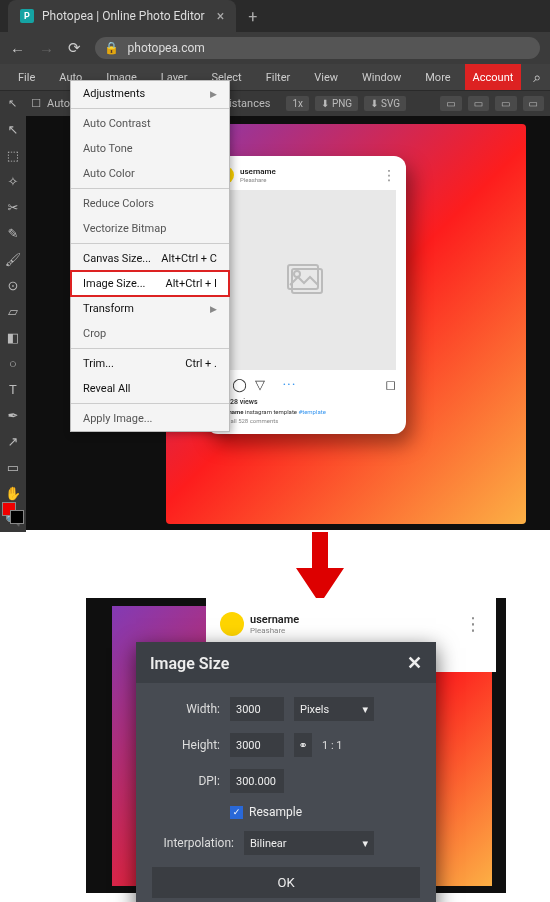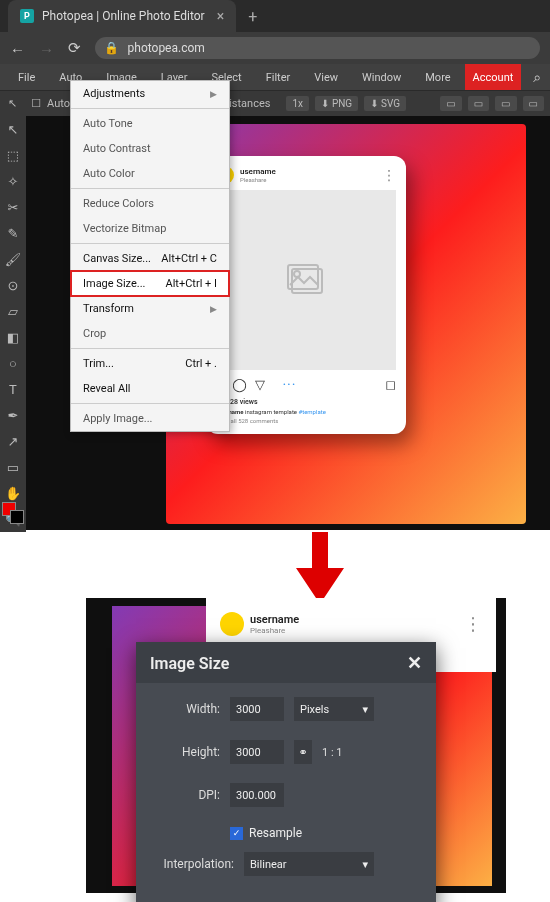--- a/index.html
+++ b/index.html
@@ -58,21 +58,21 @@
 .grad2{position:absolute;left:26px;top:8px;width:380px;height:280px;background:linear-gradient(135deg,#833ab4 0%,#fd1d1d 60%,#fcb045 100%)}
 .insta2{position:absolute;left:120px;top:0;width:290px;background:#fff;padding:14px 14px 30px}
 .insta2 .card-head .avatar{width:24px;height:24px}
 .insta2 .uname{font-size:11px}
 .insta2 .uplace{font-size:8px}
 .insta2 .dots{font-size:18px}
 .dialog{position:absolute;left:50px;top:44px;width:300px;background:#474b52;box-shadow:0 6px 20px rgba(0,0,0,.6);color:#eee}
 .dlg-title{background:#3b3f45;padding:10px 14px;font-size:16px;font-weight:600;display:flex;justify-content:space-between;align-items:flex-end}
 .dlg-close{font-size:18px;cursor:pointer}
 .dlg-body{padding:14px 16px}
-.dlg-row{display:flex;align-items:center;gap:10px;margin-bottom:19px;font-size:12px}
+.dlg-row{display:flex;align-items:center;gap:10px;margin-bottom:12px;font-size:12px}
 .dlg-label{width:68px;text-align:right;color:#ddd}
 .dlg-input{width:54px;height:24px;background:#3a3d42;border:none;color:#eee;padding:0 6px;font-size:11px}
 .dlg-select{width:80px;height:24px;background:#3a3d42;border:none;color:#eee;font-size:11px;padding:0 6px;display:flex;align-items:center;justify-content:space-between}
 .link-icon{width:18px;height:24px;background:#3a3d42;display:flex;align-items:center;justify-content:center;font-size:11px}
 .ratio{font-size:11px;color:#ddd}
 .chk{display:flex;align-items:center;gap:6px;margin:6px 0 12px 78px;font-size:12px}
 .chkbox{width:13px;height:13px;background:#2968d8;display:flex;align-items:center;justify-content:center;font-size:9px;color:#fff}
 .dlg-ok{background:#3a3d42;text-align:center;padding:8px;font-size:13px;cursor:pointer;margin-top:4px}
 </style>
 </head>
@@ -185,22 +185,22 @@
       </div>
     </div>
   </div>
 
   <div class="dropdown">
     <div class="dd-item enabled">
         <span>Adjustments</span>
         <span class="dd-arrow">▶</span>
       </div>
     <div class="dd-sep"></div>
+    <div class="dd-item">Auto Contrast</div>
     <div class="dd-item">Auto Tone</div>
-    <div class="dd-item">Auto Contrast</div>
     <div class="dd-item">Auto Color</div>
     <div class="dd-sep"></div>
     <div class="dd-item">Reduce Colors</div>
     <div class="dd-item">Vectorize Bitmap</div>
     <div class="dd-sep"></div>
     <div class="dd-item enabled">
         <span>Canvas Size...</span>
         <span>Alt+Ctrl + C</span>
       </div>
     <div class="dd-item hl">
@@ -270,16 +270,17 @@
           <span class="chkbox">✓</span>
           <span>Resample</span>
         </div>
         <div class="dlg-row">
           <span class="dlg-label" style="width:82px">Interpolation:</span>
           <div class="dlg-select" style="width:130px">
               <span>Bilinear</span>
               <span>▾</span>
             </div>
         </div>
+        <div class="dlg-ok">OK</div>
       </div>
     </div>
   </div>
 </div>
 
 </body></html>

